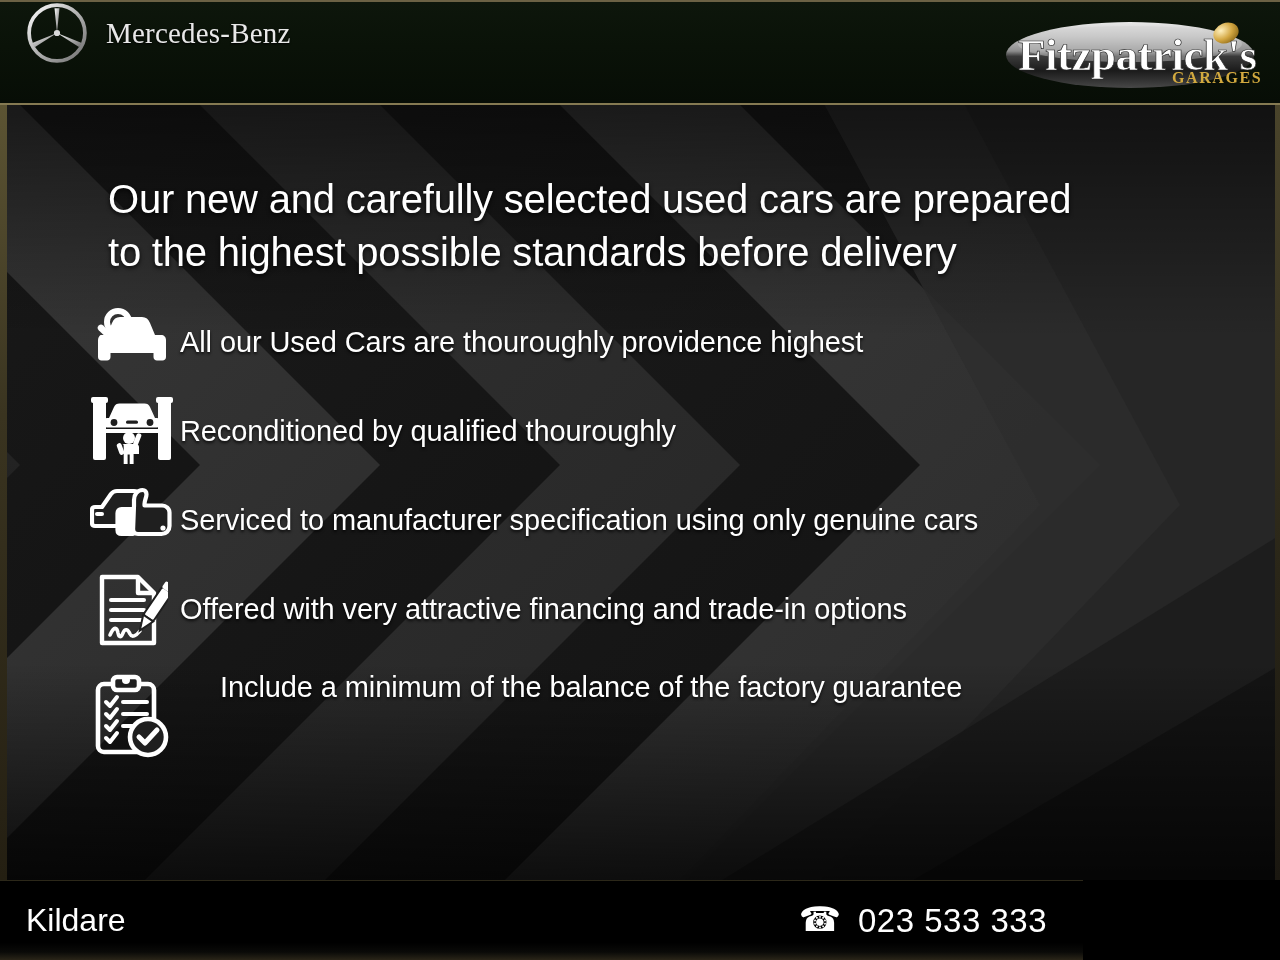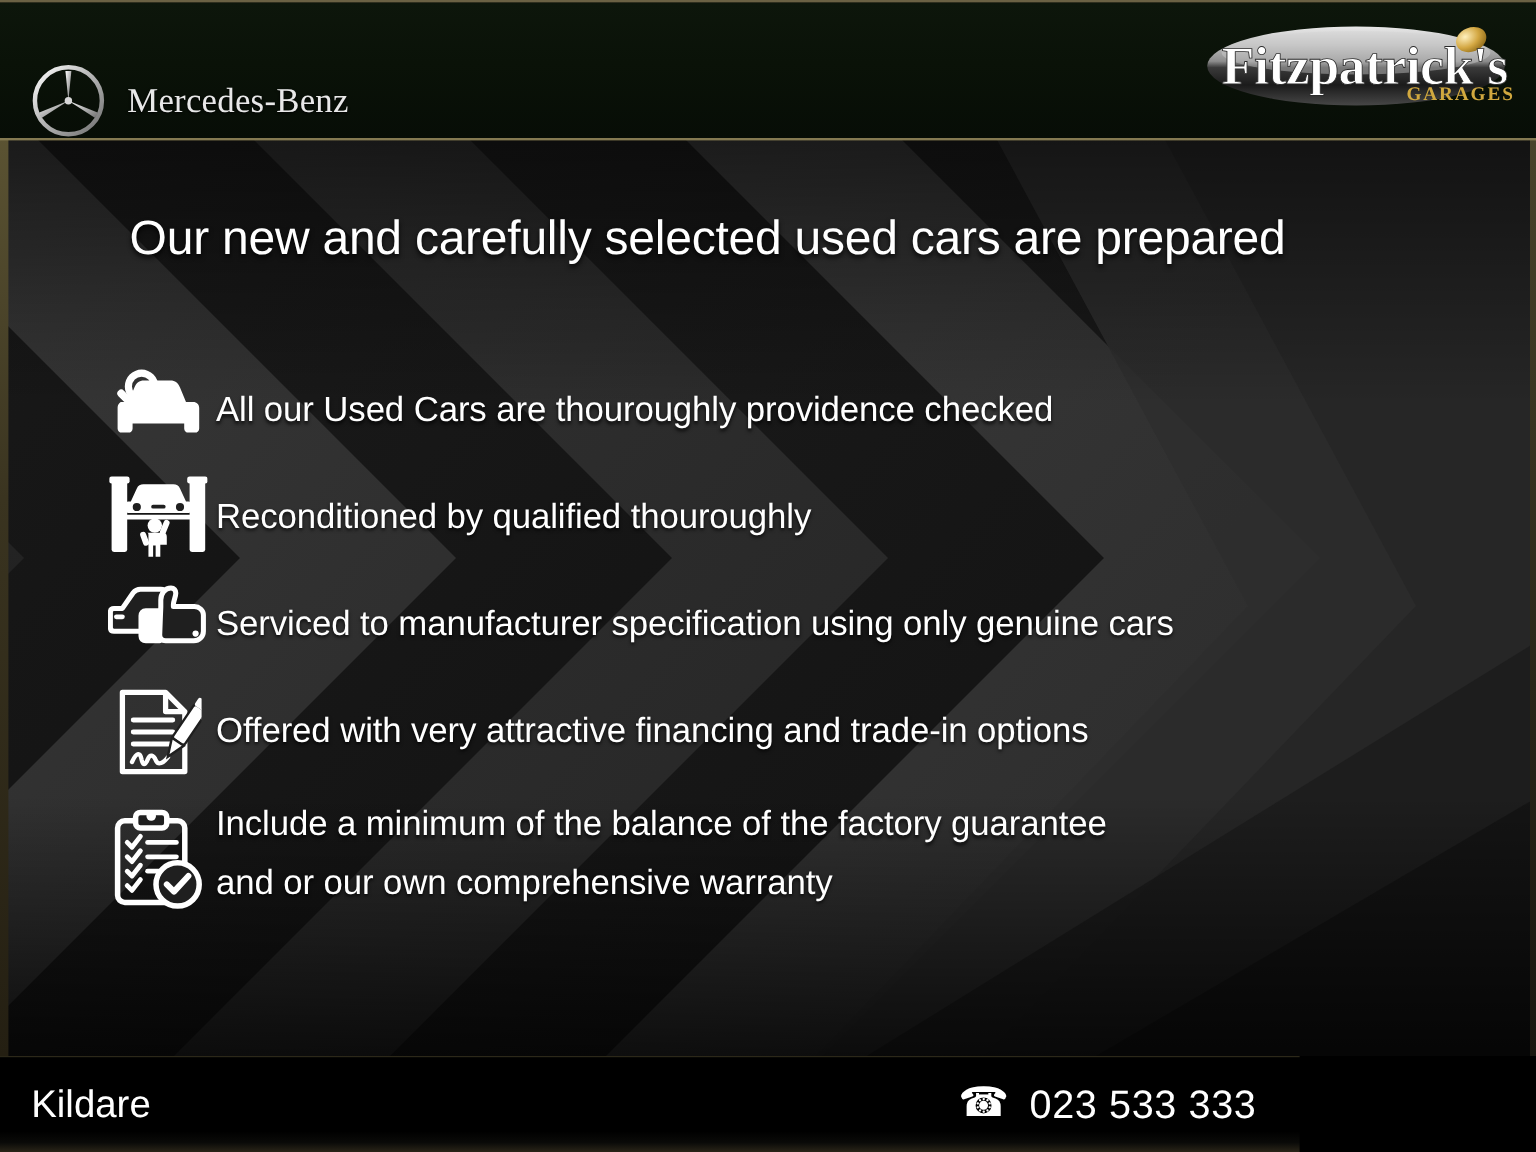--- a/index.html
+++ b/index.html
@@ -14,25 +14,25 @@
   #page {
     position:relative;
     width:1280px; height:960px;
     background:#000;
     overflow:hidden;
   }
 
   
   #header {
     position:absolute; left:0; top:0;
-    width:1280px; height:117px;
+    width:1280px; height:105px;
     background:linear-gradient(180deg,#0d160b 0%,#0a1208 45%,#070d06 100%);
     border-top:2px solid #6b6144;
     border-bottom:2px solid #857a52;
-    display:flex; align-items:flex-end;
+    display:flex; align-items:flex-start;
     z-index:5;
   }
 
   #mb-brand {
     display:flex; align-items:center;
     margin-left:26px;
     gap:18px;
   }
   #mb-star { width:62px; height:62px; display:block; }
   #mb-word {
@@ -116,21 +116,21 @@
     color:#fff;
     font-size:29px;
     line-height:49px;
     font-weight:400;
     padding-top:17px;
     text-shadow:0 2px 3px rgba(0,0,0,0.8);
     letter-spacing:-0.1px;
   }
   .feature-text .ft-line { display:block; white-space:nowrap; }
 
-  .feature.two-line { min-height:118px; }
+  .feature.two-line { min-height:118px;gap:40px; }
   .feature.two-line .feature-icon { padding-top:16px; }
   .feature.two-line .feature-text { padding-top:6px; }
 
   
   #footer {
     position:absolute; left:0; top:880px;
     width:1083px; height:80px;
     background:linear-gradient(180deg,#000 0%,#000 78%,#0a0a08 90%,#2a2518 100%);
     border-top:1px solid #2c2819;
     display:flex;
@@ -266,38 +266,39 @@
       <ellipse cx="222" cy="19" rx="13" ry="10" fill="url(#gold)" transform="rotate(-22 222 19)"></ellipse>
       <text x="14" y="56" font-family="Liberation Serif, serif" font-size="45" font-weight="700" fill="#ffffff" stroke="#2a2a2a" stroke-width="0.7" letter-spacing="-0.5">Fitzpatrick's</text>
       <text x="168" y="69" font-family="Liberation Serif, serif" font-size="16" font-weight="700" fill="#d2a93f" letter-spacing="1.6">GARAGES</text>
     </svg>
   </div>
 
   <div id="content">
 
     <div id="headline">
       <span class="hl-line">Our new and carefully selected used cars are prepared</span>
+      <span class="hl-line">to the highest possible standards before delivery</span>
     </div>
 
     <div id="features">
 
       <div class="feature">
         <div class="feature-icon">
           <svg width="80" height="70" viewBox="0 0 80 70" fill="#ffffff" aria-hidden="true">
             <path d="M9 30 L15 30 L20 18 C21.5 14 24 12 28 12 L50 12 C54 12 56.5 14 58 18 L63 30 L69 30 C72 30 74 32 74 35 L74 52 C74 54 72.5 55.5 70.5 55.5 L65 55.5 C63 55.5 61.5 54 61.5 52 L61.5 48 L18.5 48 L18.5 52 C18.5 54 17 55.5 15 55.5 L9.5 55.5 C7.5 55.5 6 54 6 52 L6 35 C6 32 8 30 9 30 Z M24 18 L56 18 L60 30 L20 30 Z"></path>
             <circle cx="19" cy="39" r="5"></circle>
             <circle cx="61" cy="39" r="5"></circle>
             <rect x="32" y="34.5" width="16" height="3.6" rx="1.8"></rect>
             <rect x="32" y="41" width="16" height="3.6" rx="1.8"></rect>
             <path d="M26 3 A14 14 0 1 0 26 31 A14 14 0 1 0 26 3 Z M26 9 A8 8 0 1 1 26 25 A8 8 0 1 1 26 9 Z"></path>
             <rect x="5" y="22" width="13" height="6.5" rx="3.2" transform="rotate(45 11.5 25)"></rect>
           </svg>
         </div>
         <div class="feature-text">
-          <span class="ft-line">All our Used Cars are thouroughly providence checked</span>
+          <span class="ft-line">All our Used Cars are thouroughly providence highest</span>
         </div>
       </div>
 
       <div class="feature">
         <div class="feature-icon">
           <svg width="82" height="72" viewBox="0 0 82 72" fill="#ffffff" aria-hidden="true">
 
             <rect x="2" y="6" width="13" height="60" rx="2"></rect>
             <rect x="67" y="6" width="13" height="60" rx="2"></rect>
             <rect x="0" y="3" width="17" height="6" rx="2"></rect>
@@ -378,21 +379,20 @@
               <line x1="30" y1="29" x2="54" y2="29"></line>
               <line x1="30" y1="41" x2="54" y2="41"></line>
               <line x1="30" y1="53" x2="50" y2="53"></line>
             </g>
             <circle cx="55" cy="64" r="18" fill="#1f1f1f" stroke="#ffffff" stroke-width="4.6"></circle>
             <polyline points="46,64 52,70 64,57" stroke="#ffffff" stroke-width="5" fill="none" stroke-linecap="round" stroke-linejoin="round"></polyline>
           </svg>
         </div>
         <div class="feature-text">
           <span class="ft-line">Include a minimum of the balance of the factory guarantee</span>
-          <span class="ft-line">and or our own comprehensive warranty</span>
         </div>
       </div>
 
     </div>
   </div>
 
   <div id="footer">
     <span id="footer-location">Kildare</span>
     <div id="footer-phone">
       <span id="phone-icon">☎</span>

